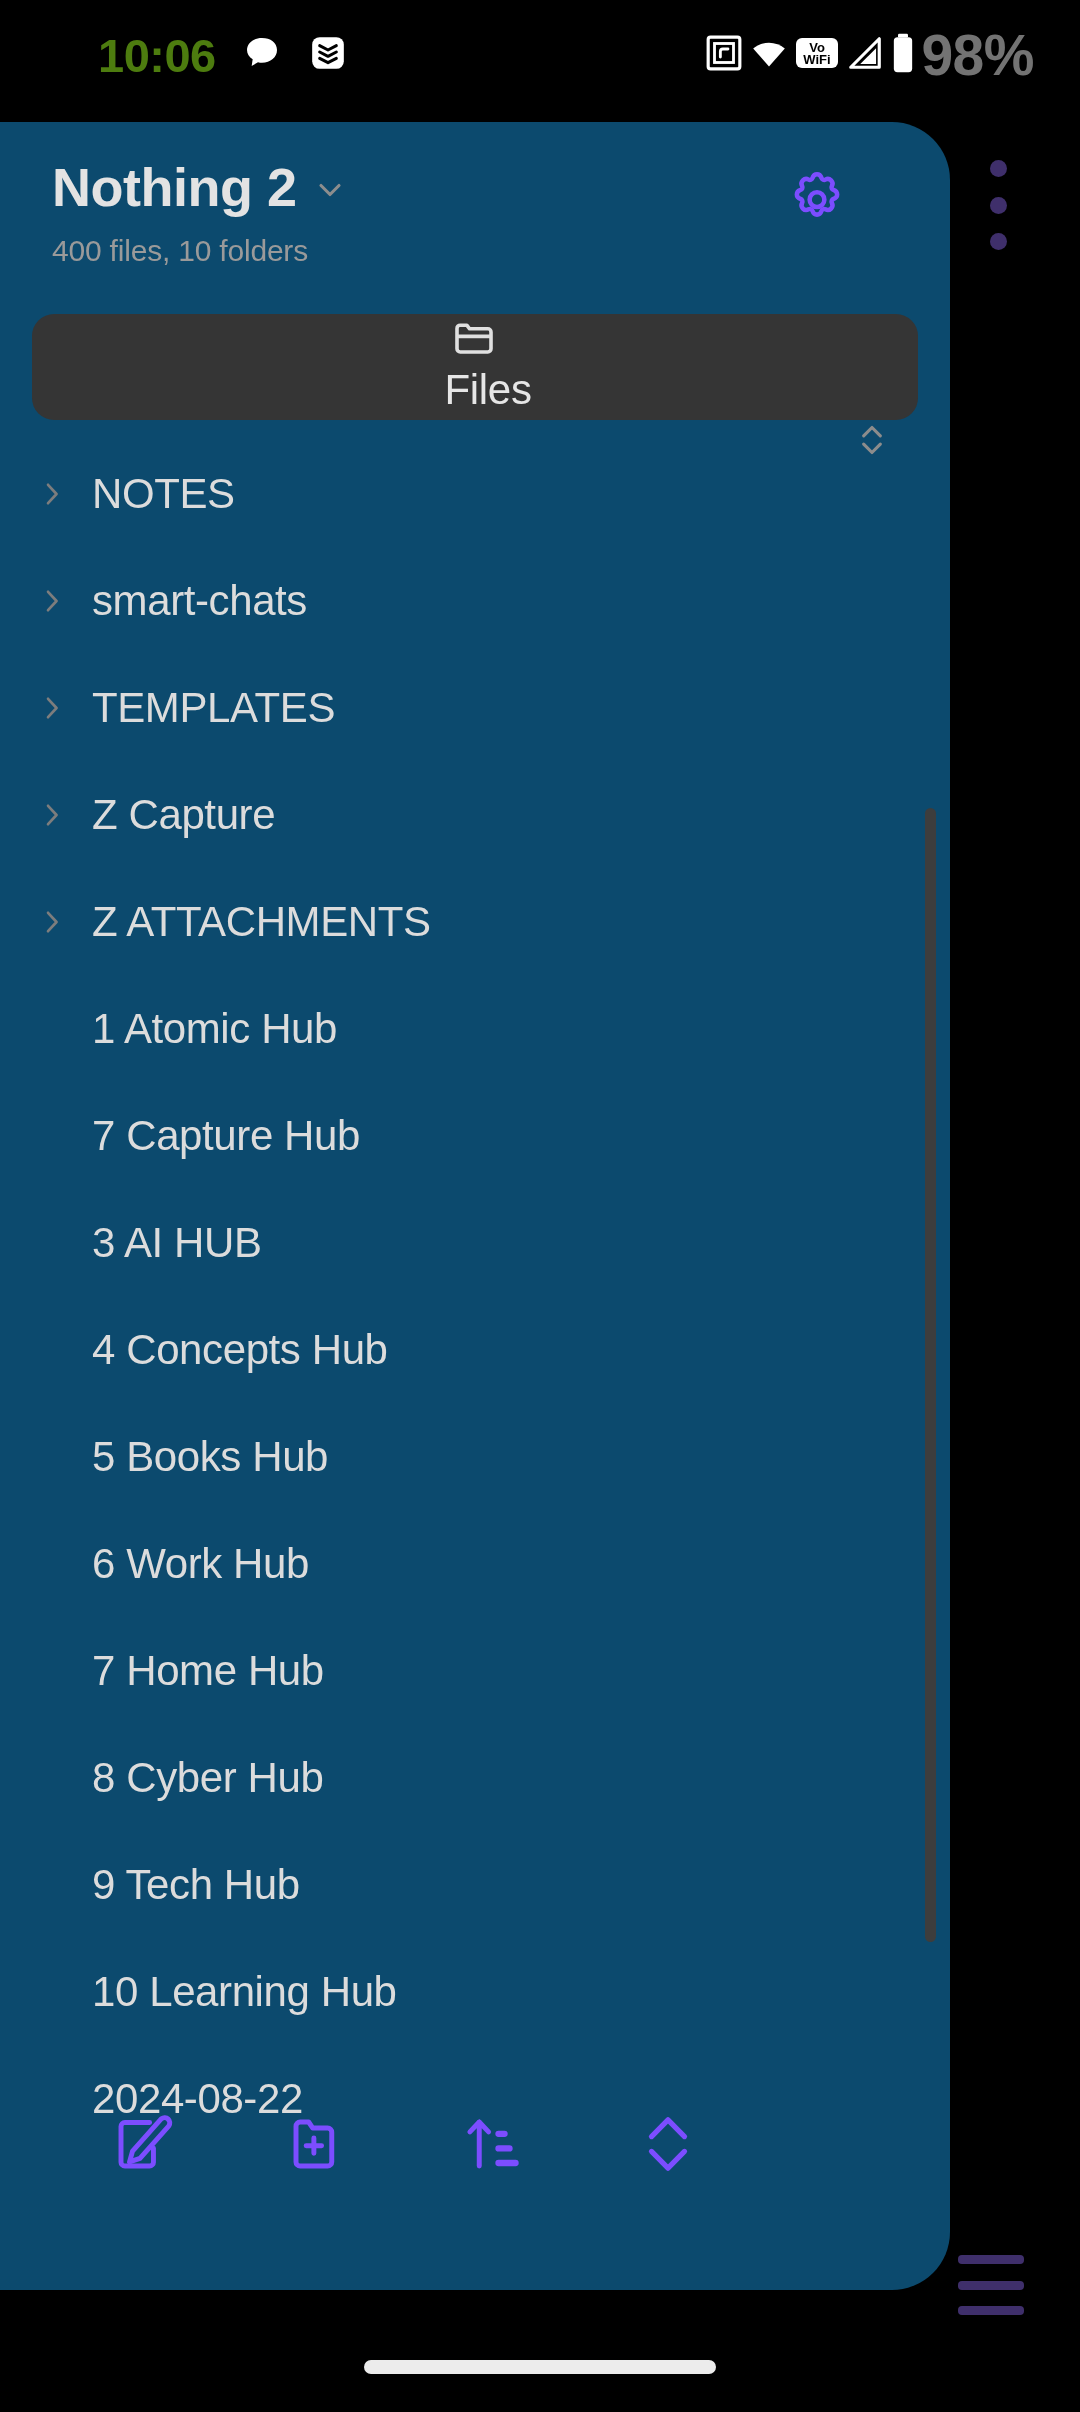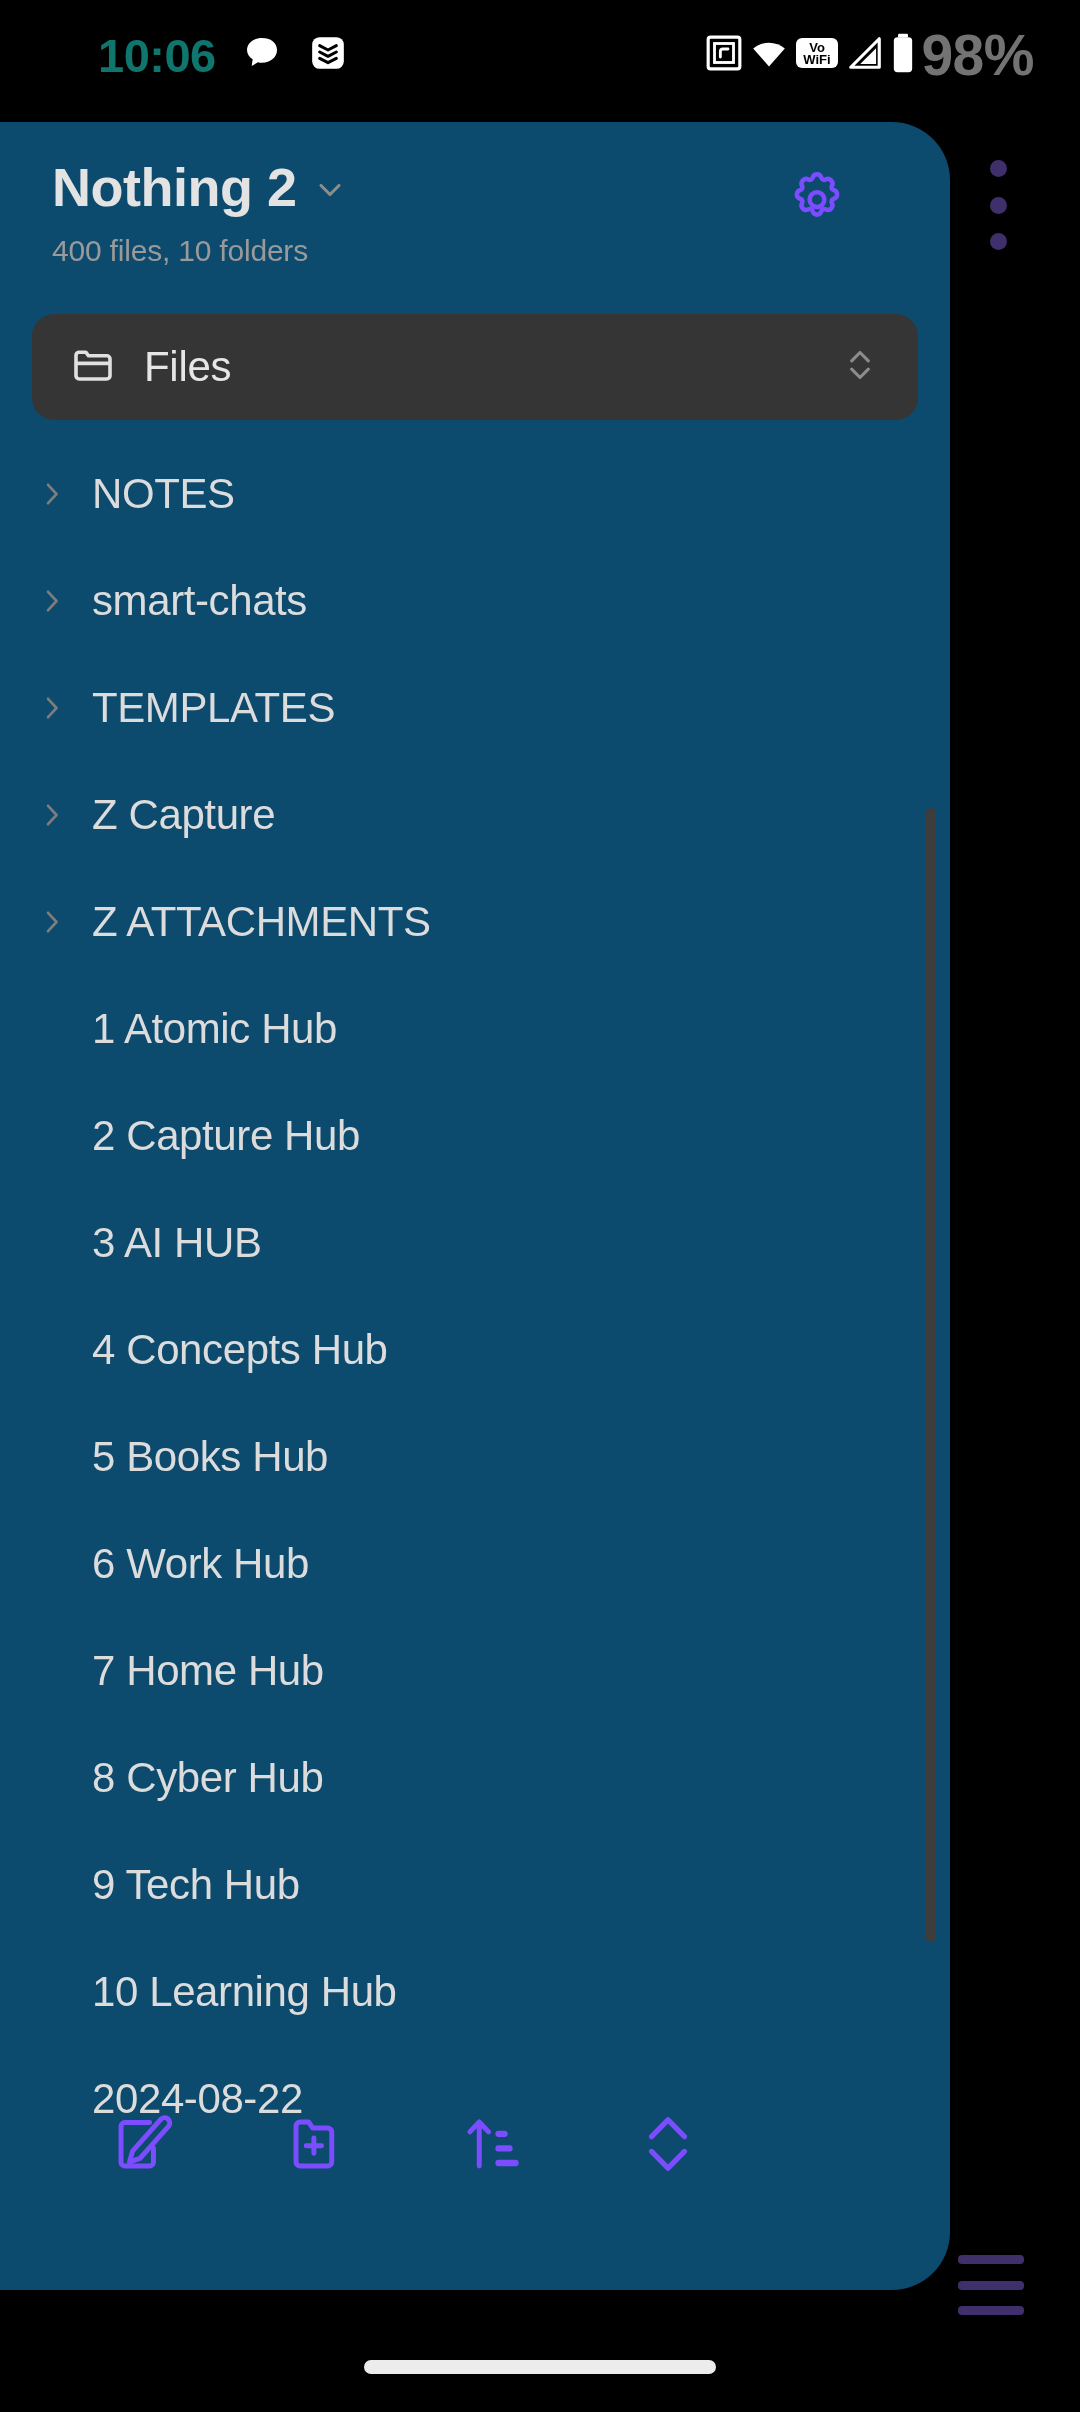--- a/index.html
+++ b/index.html
@@ -10,21 +10,21 @@
     overflow:hidden;
   }
   #screen { position:relative; width:1080px; height:2412px; background:#000; }
 
   
   #statusbar {
     position:absolute; top:0; left:0; width:1080px; height:110px;
     display:flex; align-items:center; background:#000;
   }
   #sb-left { display:flex; align-items:center; gap:26px; margin-left:98px; }
-  #sb-time { color:#0f766e; font-size:47px; font-weight:bold; letter-spacing:-0.5px; }
+  #sb-time { color:#4d7c0f; font-size:47px; font-weight:bold; letter-spacing:-0.5px; }
   #sb-right { display:flex; align-items:center; gap:6px; margin-left:auto; margin-right:46px; }
   .sb-icon { display:block; }
 
   
   #drawer {
     position:absolute; top:122px; left:0; width:950px; height:2168px;
     background:#0c4a6e; border-top-right-radius:58px; border-bottom-right-radius:58px;
     overflow:hidden;
   }
 
@@ -35,21 +35,21 @@
   #gear-btn {
     position:absolute; right:96px; top:38px; width:74px; height:74px;
     display:flex; align-items:center; justify-content:center;
   }
   #vault-sub { color:#9a9a9a; font-size:30px; margin-top:16px; letter-spacing:-0.2px; }
 
   
   #files-bar {
     margin:46px 0 0 32px; width:886px; height:106px;
     background:#353535; border-radius:22px;
-    display:flex; align-items:center; padding:0 38px;
+    display:flex; align-items:center; padding:0 26px;flex-direction:column;
   }
   #files-label { color:#e6e6e6; font-size:42px; margin-left:26px; letter-spacing:-0.3px; }
   #files-updown { margin-left:auto; }
 
   
   #file-list { margin-top:20px; position:relative; }
   .row { height:107px; display:flex; align-items:center; padding-left:40px; }
   .row .chev { width:52px; display:flex; align-items:center; }
   .row .chev.empty { visibility:hidden; }
   .row .label { color:#dcdcdc; font-size:42px; letter-spacing:-0.4px; white-space:nowrap; }
@@ -242,21 +242,21 @@
             </svg>
           </span>
           <span class="label">1 Atomic Hub</span>
         </div>
         <div class="row">
           <span class="chev empty">
             <svg width="26" height="34" viewBox="0 0 18 24">
               <path d="M5.5 5.5 11.5 12l-6 6.5" fill="none" stroke="#7d7d7d" stroke-width="1.9" stroke-linecap="round" stroke-linejoin="round"></path>
             </svg>
           </span>
-          <span class="label">2 Capture Hub</span>
+          <span class="label">7 Capture Hub</span>
         </div>
         <div class="row">
           <span class="chev empty">
             <svg width="26" height="34" viewBox="0 0 18 24">
               <path d="M5.5 5.5 11.5 12l-6 6.5" fill="none" stroke="#7d7d7d" stroke-width="1.9" stroke-linecap="round" stroke-linejoin="round"></path>
             </svg>
           </span>
           <span class="label">3 AI HUB</span>
         </div>
         <div class="row">

